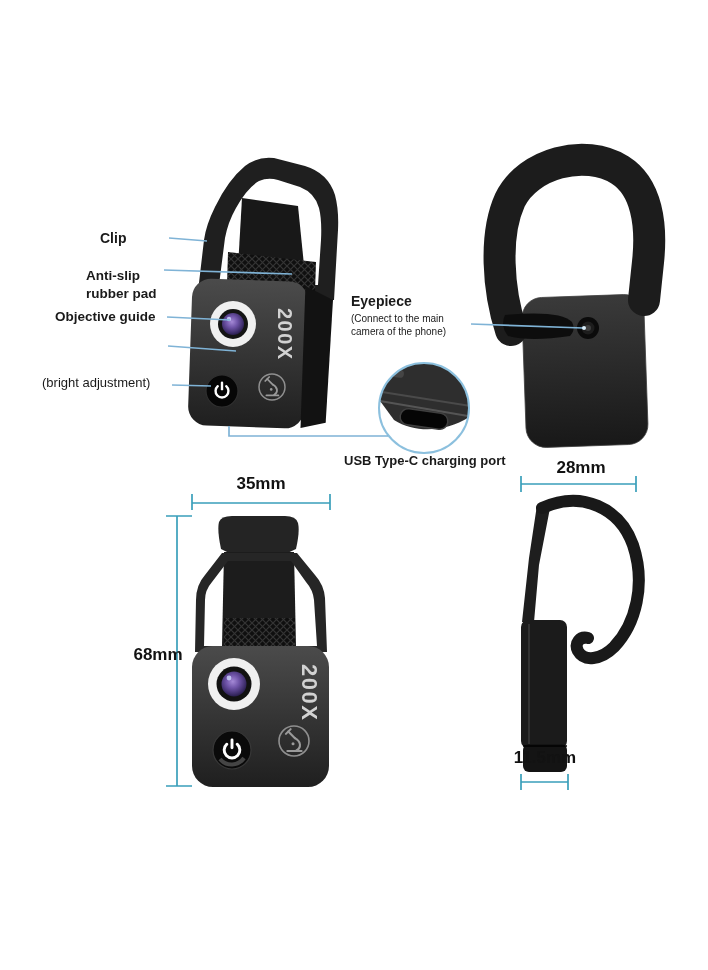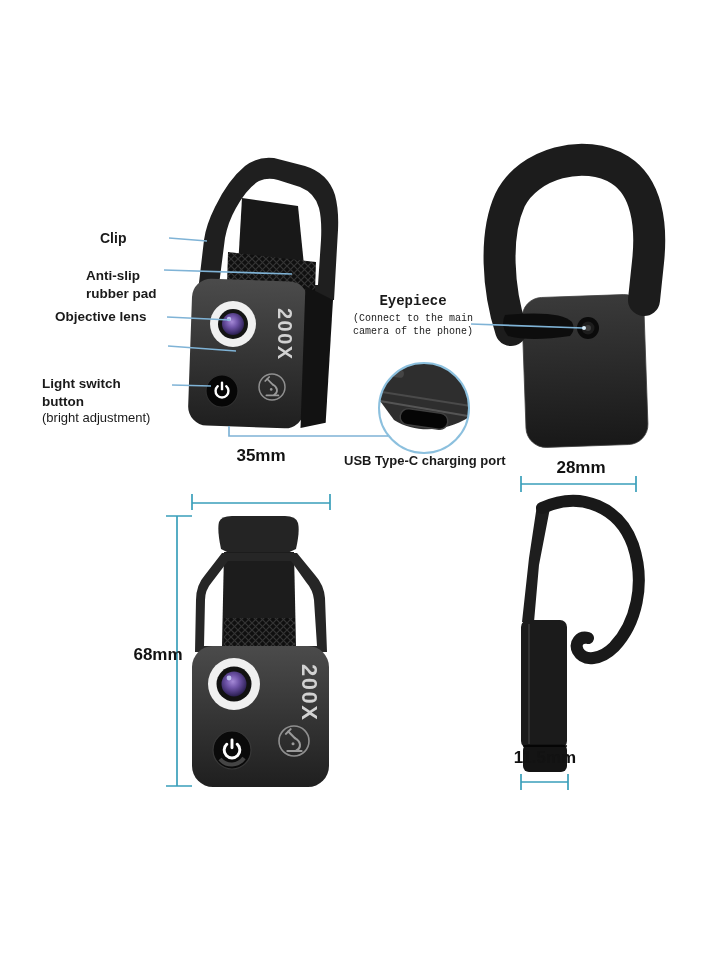--- a/index.html
+++ b/index.html
@@ -14,21 +14,21 @@
     position:relative;width:708px;height:970px;margin:0 auto;
     background:var(--page-bg);overflow:hidden;
     font-family:"Liberation Sans",sans-serif;
   }
   .artwork{position:absolute;left:0;top:0;}
   .callout{stroke:var(--callout-line);stroke-width:1.7;fill:none;}
   .dimline{stroke:var(--dimension-line);stroke-width:1.7;fill:none;}
   .ann{position:absolute;font-size:13.5px;color:var(--label-text);line-height:1.3;}
   .b{font-weight:bold;}
   .ra{}
-  .ctr{text-align:center;font-family:Liberation Mono, monospace;}
+  .ctr{text-align:left;}
   .note{font-weight:normal;font-size:13px;}
   .dim{position:absolute;text-align:center;font-size:17px;font-weight:600;color:#121212;}
   .devtext{
     font-family:"Liberation Sans",sans-serif;font-weight:bold;
     fill:var(--device-text);letter-spacing:1.5px;
   }
 </style>
 </head>
 <body>
 
@@ -158,33 +158,32 @@
       <path class="callout" d="M471,324 L583,328"></path>
       <circle cx="584" cy="328" r="2" fill="#d9ecf8"></circle>
       <path class="callout" d="M229,426 L229,436 L388,436"></path>
     </g>
   </svg>
 
   <div class="ann b ra" style="left:100px;top:229px;width:66px;font-size:14px">Clip</div>
 
   <div class="ann b ra" style="left:86px;top:267px;width:74px;line-height:1.32">Anti-slip rubber pad</div>
 
-  <div class="ann b ra" style="left:55px;top:308px;width:108px">Objective lens</div>
+  <div class="ann b ra" style="left:55px;top:308px;width:108px">Objective guide</div>
 
 
   <div class="ann ra" style="left:42px;top:375px;width:120px">
-    <div class="b">Light switch button</div>
     <div class="note">(bright adjustment)</div>
   </div>
 
   <div class="ann ctr" style="left:351px;top:292px;width:124px">
     <div class="b" style="font-size:14px;margin-bottom:2px">Eyepiece</div>
     <div class="note" style="font-size:10px">(Connect to the main camera of the phone)</div>
   </div>
 
   <div class="ann b" style="left:344px;top:453px;white-space:nowrap;font-size:13px">USB Type-C charging port</div>
 
-  <div class="dim" style="left:225px;top:446px;width:72px">35mm</div>
+  <div class="dim" style="left:225px;top:474px;width:72px">35mm</div>
   <div class="dim" style="left:128px;top:645px;width:60px">68mm</div>
   <div class="dim" style="left:545px;top:458px;width:72px">28mm</div>
   <div class="dim" style="left:506px;top:748px;width:78px">11.5mm</div>
 
 </div>
 
 </body></html>

